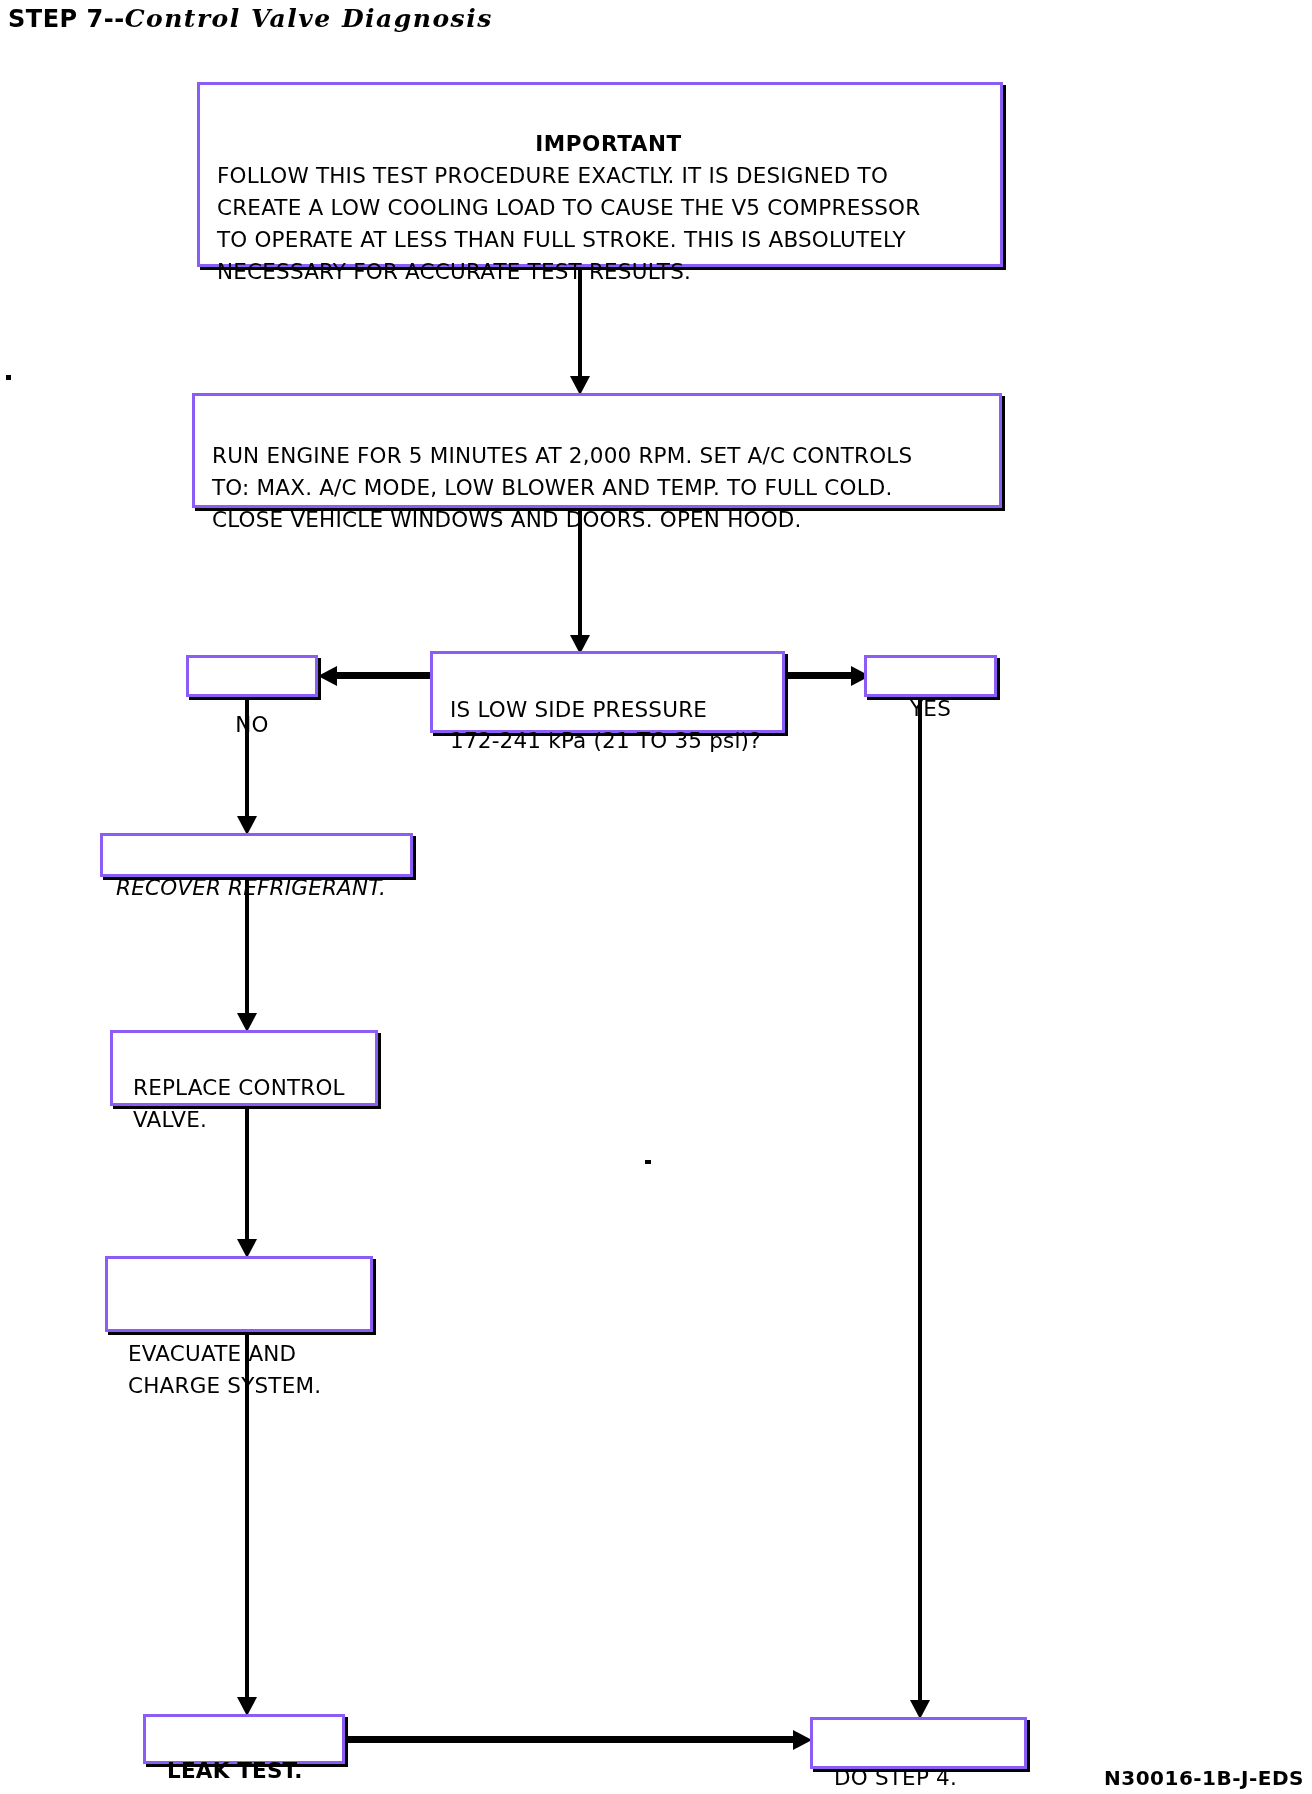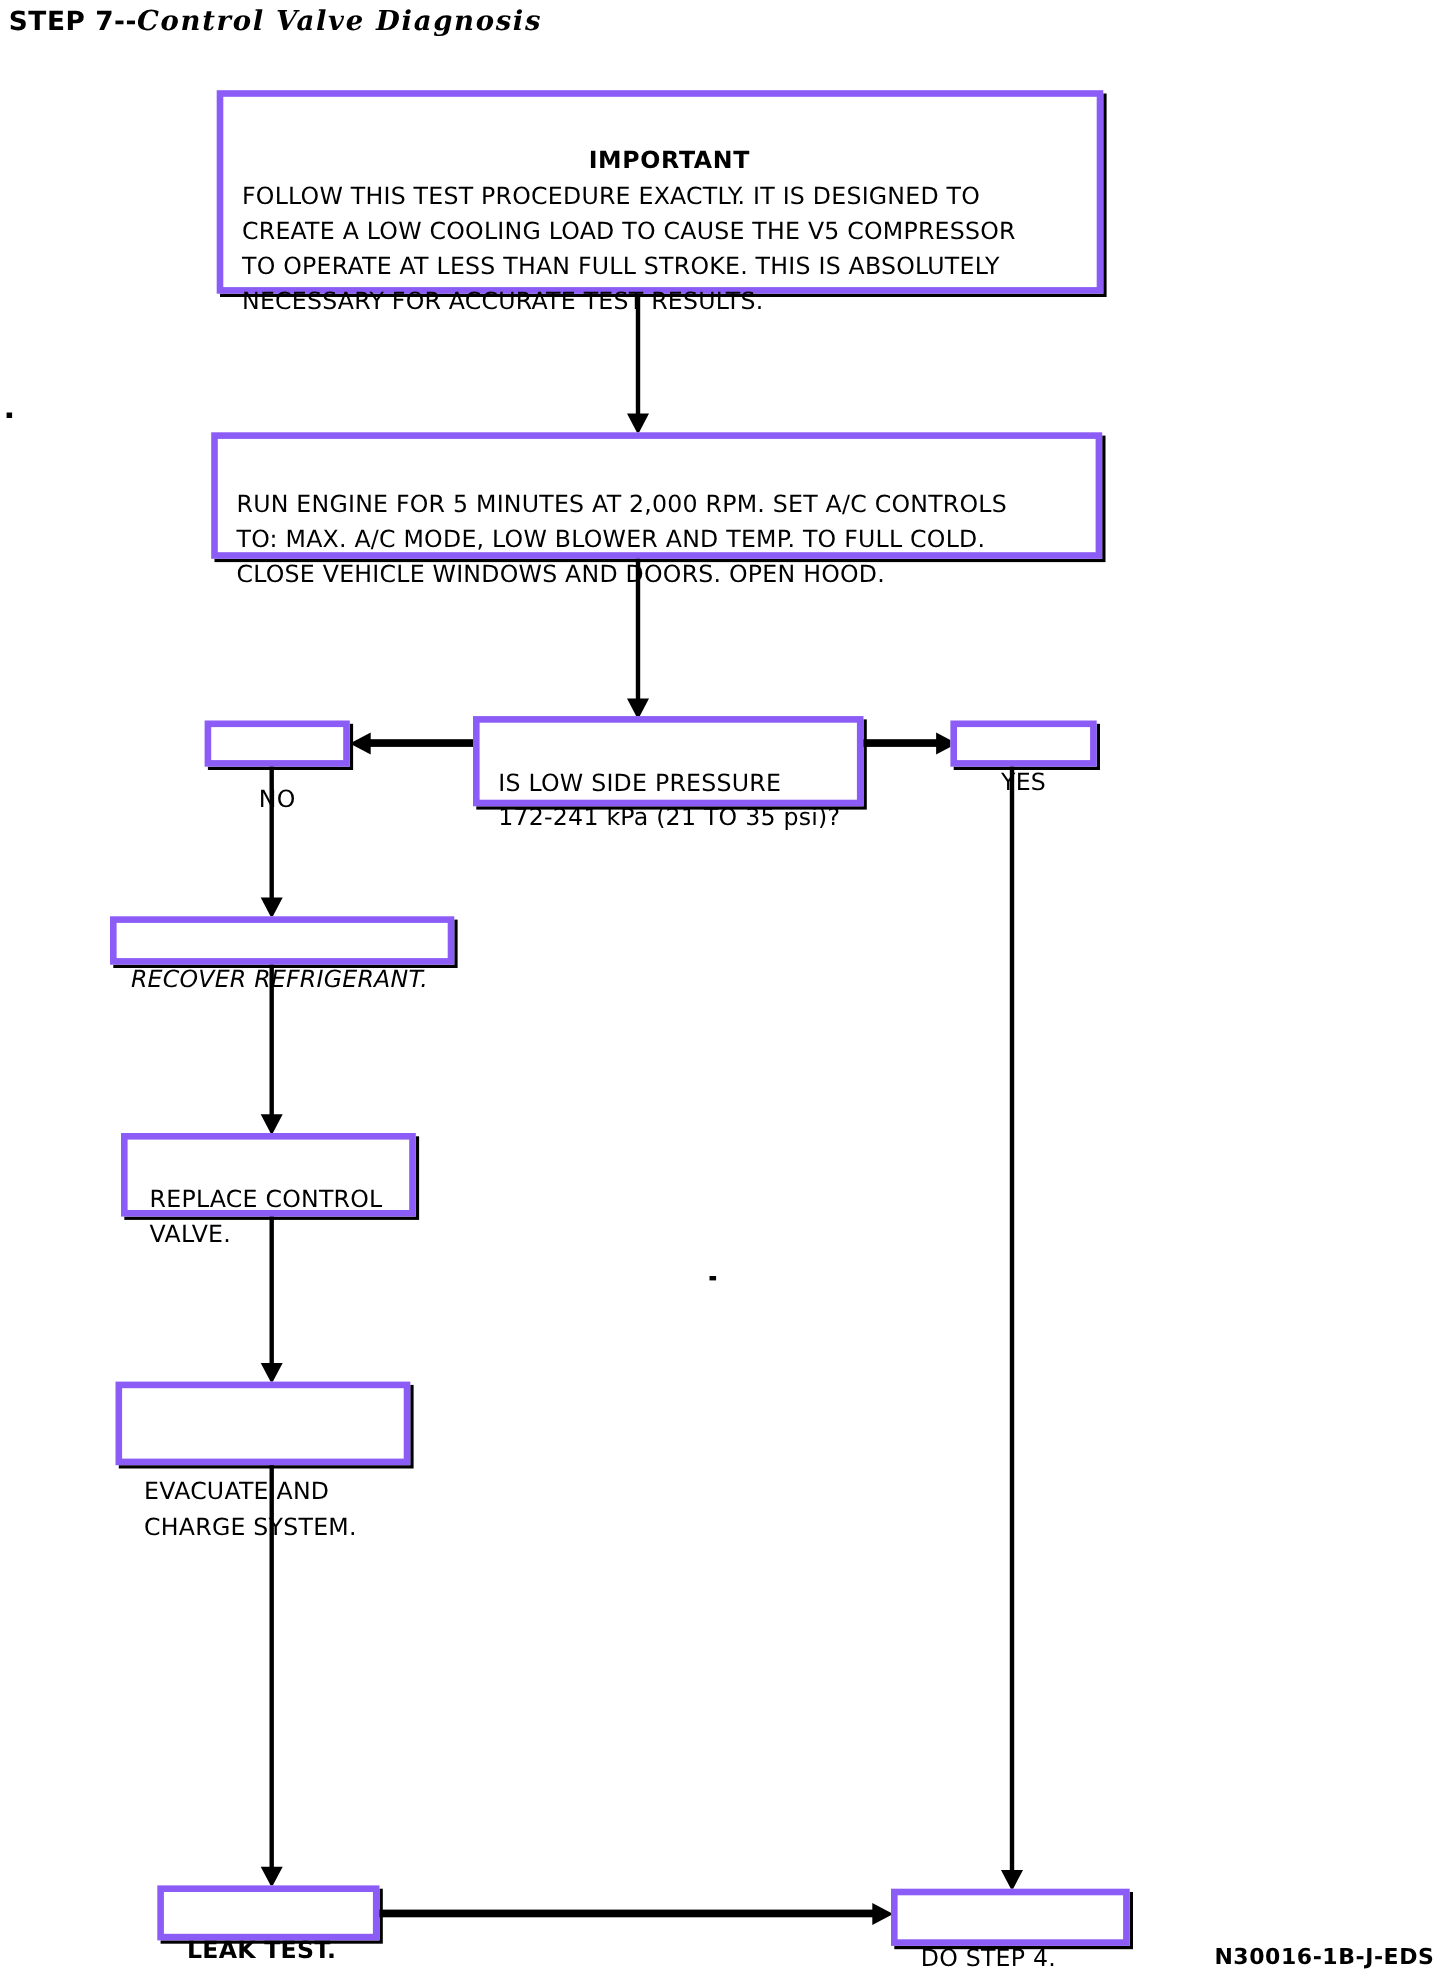--- a/index.html
+++ b/index.html
@@ -37,21 +37,21 @@
     font-style: italic;
     font-size: 25px;
     letter-spacing: 1.5px;
   }
 
   
   .fbox {
     position: absolute;
     box-sizing: border-box;
     background: #ffffff;
-    border: 6px solid #8b5cf6;
+    border: 3px solid #8b5cf6;
     box-shadow: 3px 3px 0 #000000;
     font-family: "DejaVu Sans", sans-serif;
     font-size: 21.5px;
     line-height: 32px;
     letter-spacing: 0.2px;
     white-space: pre-line;
   }
   .fbox .inner {
     position: absolute;
     left: 0; right: 0; top: 0;

